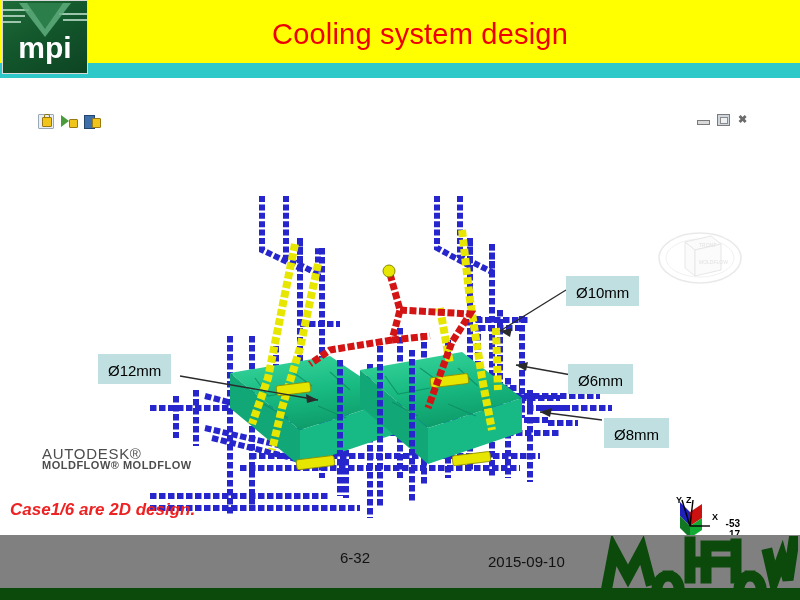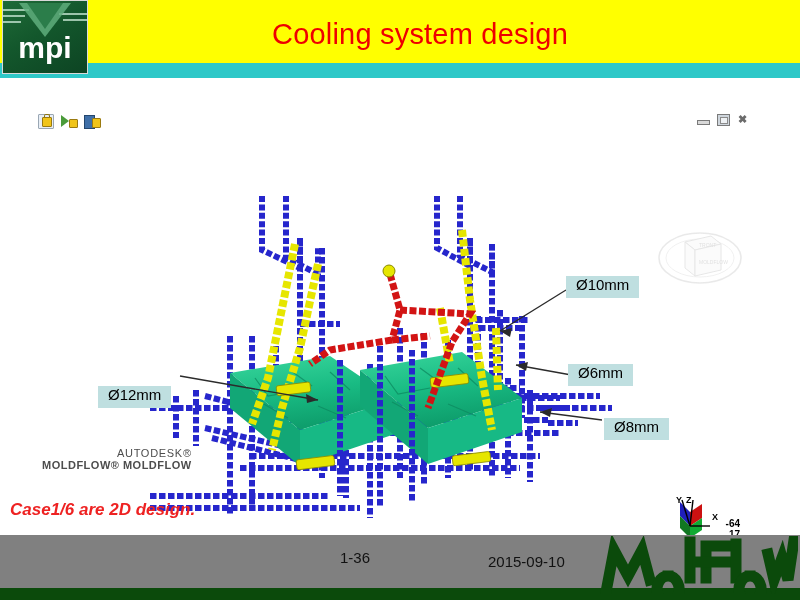--- a/index.html
+++ b/index.html
@@ -63,30 +63,30 @@
   .wb .res:after{content:"";position:absolute;left:2px;top:2px;width:6px;height:5px;border:1px solid #8b8b8b;background:#eef1f4;}
   .wb .cls{position:absolute;left:0;top:0;width:13px;height:12px;display:flex;align-items:center;justify-content:center;font-size:11px;font-weight:bold;color:#6b6b6b;}
 
   .orbit-wm{position:absolute;left:655px;top:142px;width:90px;height:75px;opacity:.30;}
 
   .model-svg{position:absolute;left:0;top:0;width:800px;height:452px;}
 
   
   .callout{
     position:absolute;background:#bfdfe0;color:#000;
-    font-size:15px;padding:0 10px 5px 10px;white-space:nowrap;line-height:17px;
-  }
-  .c12{left:98px;top:276px;margin-top:32px;}
+    font-size:15px;padding:8px 10px 5px 10px;white-space:nowrap;line-height:17px;
+  }
+  .c12{left:98px;top:276px;}
   .c10{left:566px;top:198px;}
   .c6{left:568px;top:286px;}
   .c8{left:604px;top:340px;}
 
   
   .adsk{position:absolute;left:42px;top:370px;color:#4d4d4d;line-height:11.5px;}
-  .adsk .a1{font-size:11px;letter-spacing:.7px;text-align:right;}
+  .adsk .a1{font-size:15px;letter-spacing:.7px;}
   .adsk .a2{font-size:11px;font-weight:bold;letter-spacing:.5px;}
 
   .scale-lbl{
     position:absolute;left:340px;top:458px;font-size:11px;color:#1a1a1a;
   }
 
   .triad{position:absolute;left:676px;top:418px;width:70px;height:58px;}
   .triad .lblx{position:absolute;left:36px;top:16px;font-size:9px;font-weight:bold;color:#000;}
   .triad .lbly{position:absolute;left:0px;top:-1px;font-size:9px;font-weight:bold;color:#000;}
   .triad .lblz{position:absolute;left:10px;top:-1px;font-size:9px;font-weight:bold;color:#000;}
@@ -347,32 +347,32 @@
         <polygon points="14,30 26,22 26,34 14,42" fill="#11aa33"></polygon>
         <polygon points="4,20 14,30 14,42 4,32" fill="#117722"></polygon>
         <line x1="14" y1="30" x2="34" y2="30" stroke="#000" stroke-width="1.4"></line>
         <line x1="14" y1="30" x2="6" y2="4" stroke="#000" stroke-width="1.4"></line>
         <line x1="14" y1="30" x2="17" y2="4" stroke="#000" stroke-width="1.4"></line>
       </svg>
       <div class="lbly">Y</div>
       <div class="lblz">Z</div>
       <div class="lblx">X</div>
       <div class="vals">
-        <div>-64</div>
+        <div>-53</div>
         <div>17</div>
         <div>3</div>
       </div>
     </div>
   </div>
 
   <div class="caption">Case1/6  are 2D design.</div>
 
   <div class="footer"></div>
   <div class="foot-green"></div>
-  <div class="f-page">1-36</div>
+  <div class="f-page">6-32</div>
   <div class="f-date">2015-09-10</div>
 
   <svg class="mf-logo" viewBox="0 0 200 58">
     <g fill="none" stroke="#0b4a0b" stroke-width="11" stroke-linecap="square">
       <path d="M8,56 L16,14 L30,40 L44,14 L52,44"></path>
       <path d="M70,40 a11,13 0 1,0 0.1,0"></path>
       <path d="M92,6 L92,42"></path>
       <path d="M108,42 L108,10 L128,10"></path>
       <path d="M100,26 L132,26"></path>
       <path d="M138,42 L138,8"></path>

